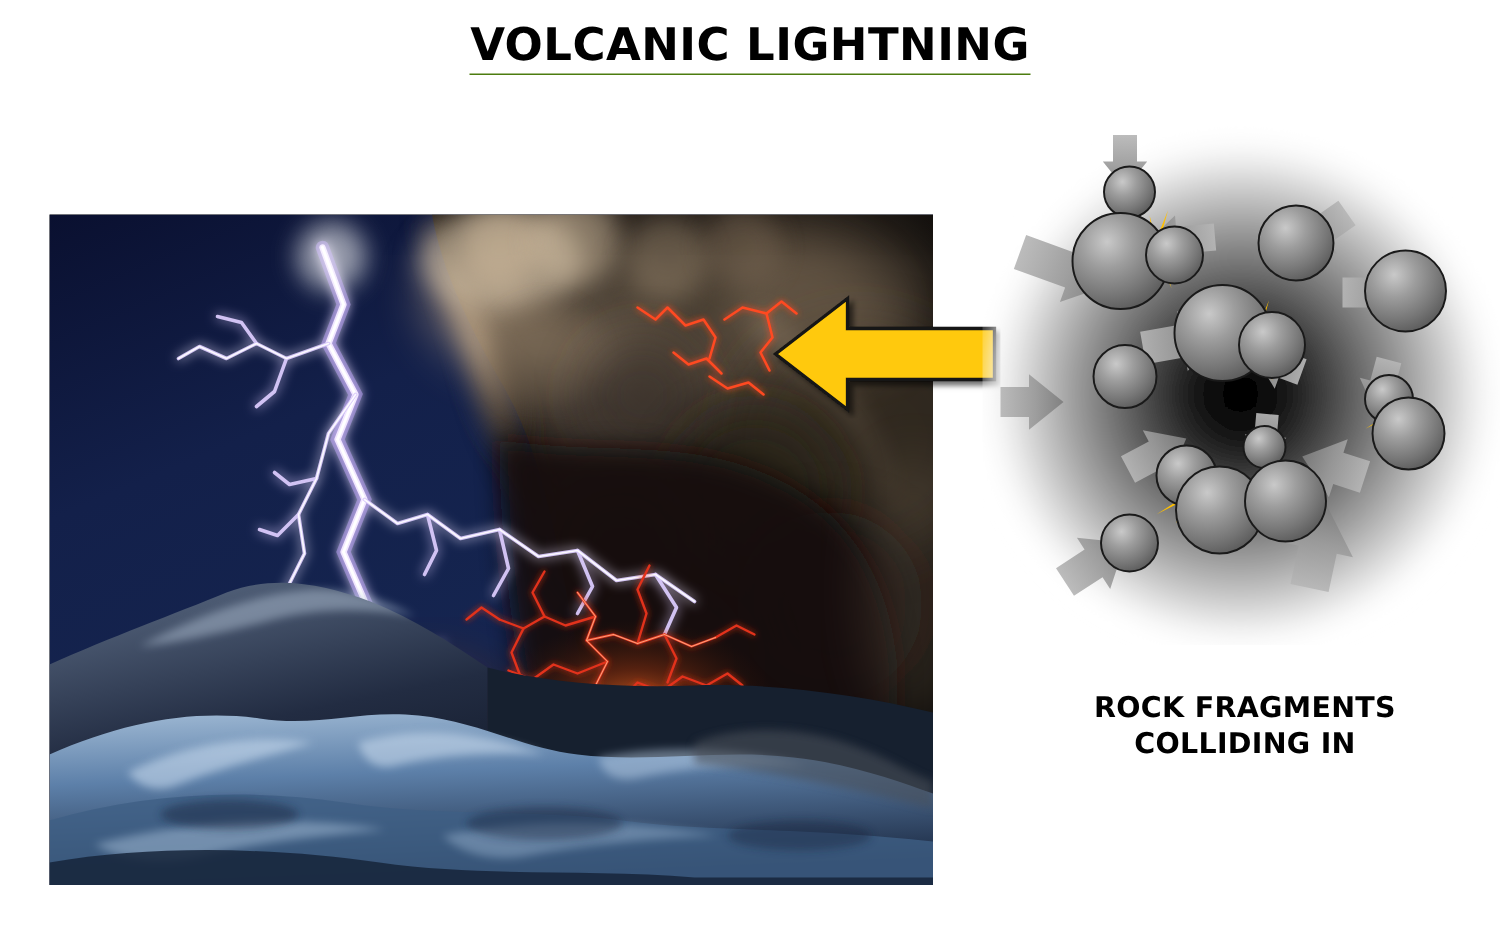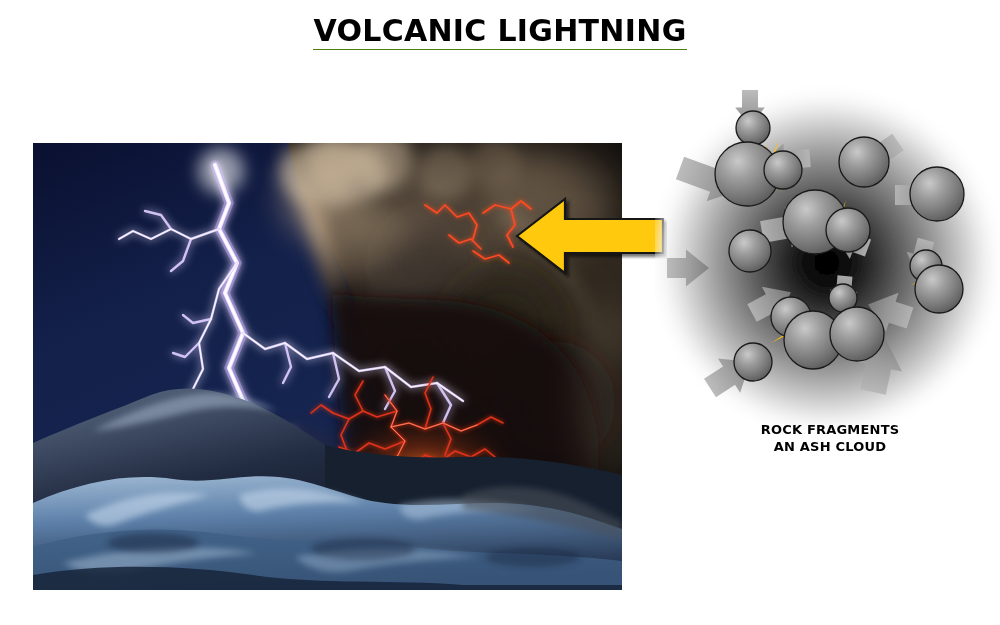--- a/index.html
+++ b/index.html
@@ -65,24 +65,24 @@
     top: 70px;
     width: 345px;
     height: 360px;
   }
   #diagram-svg { display: block; width: 345px; height: 360px; }
 
   
   #diagram-caption {
     position: absolute;
     left: 680px;
-    top: 422px;
+    top: 460px;
     width: 300px;
     text-align: center;
-    font-size: 13px;
+    font-size: 19px;
     font-weight: bold;
     color: #000000;
     line-height: 1.28;
     letter-spacing: 0.2px;
   }
   .caption-line { display: block; white-space: nowrap; }
 </style>
 </head>
 <body>
 
@@ -419,14 +419,14 @@
         <circle cx="136" cy="247" r="20" fill="url(#ballGrad)" stroke="#1a1a1a" stroke-width="1.3"></circle>
         <circle cx="158" cy="270" r="29" fill="url(#ballGrad)" stroke="#1a1a1a" stroke-width="1.3"></circle>
         <circle cx="202" cy="264" r="27" fill="url(#ballGrad)" stroke="#1a1a1a" stroke-width="1.3"></circle>
         <circle cx="98" cy="292" r="19" fill="url(#ballGrad)" stroke="#1a1a1a" stroke-width="1.3"></circle>
       </g>
   </svg>
 </div>
 
 <div id="diagram-caption">
   <span class="caption-line">ROCK FRAGMENTS</span>
-  <span class="caption-line">AN ASH CLOUD</span>
+  <span class="caption-line">COLLIDING IN</span>
 </div>
 
 </body></html>

